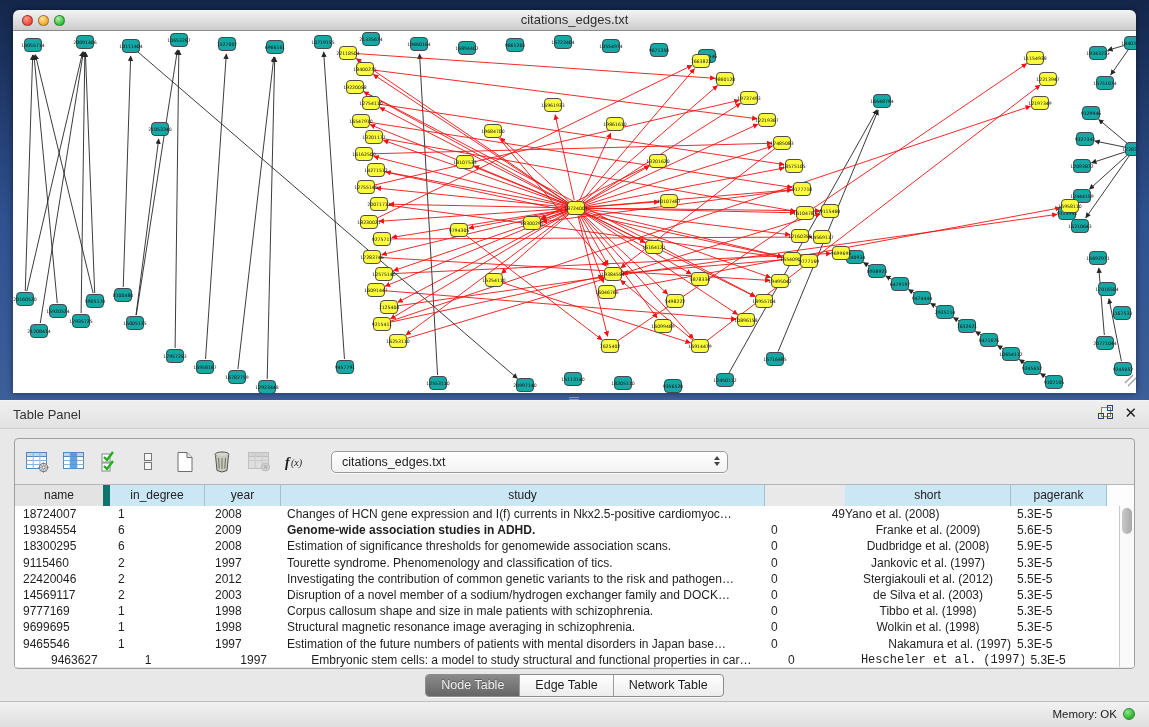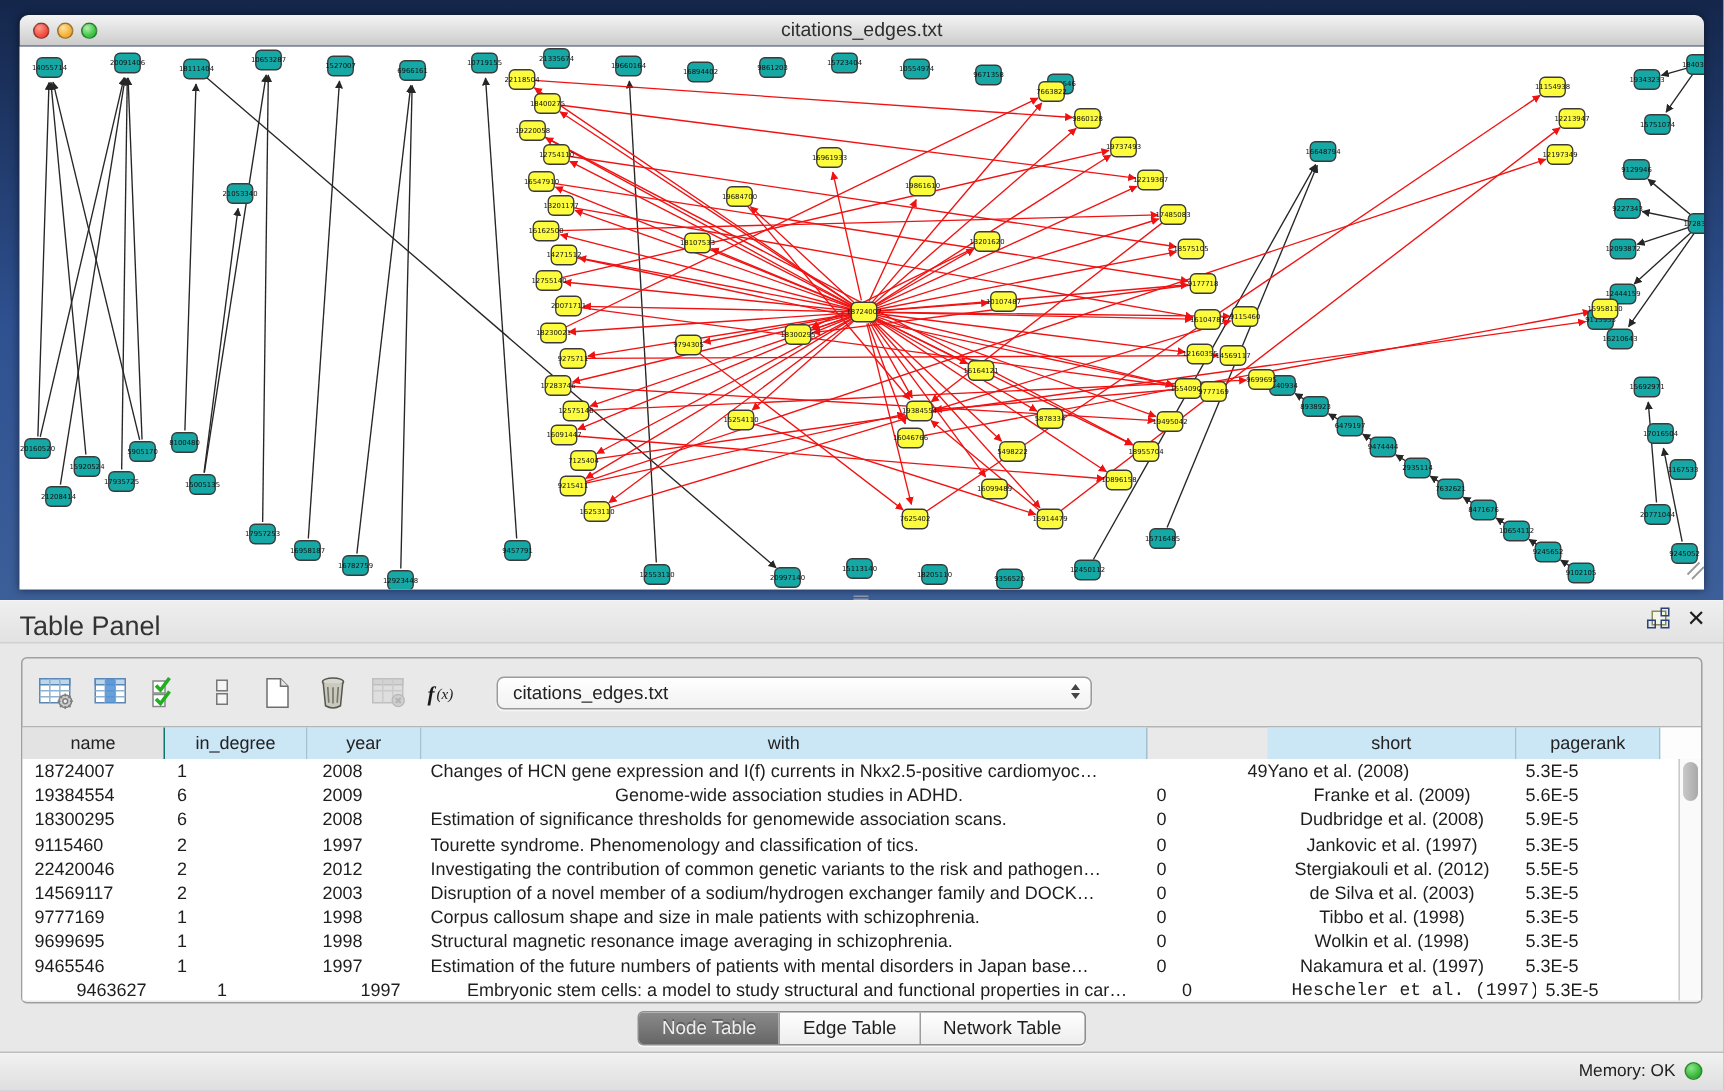--- a/index.html
+++ b/index.html
@@ -22,21 +22,21 @@
   .wtitle{text-align:center;font-size:13px;line-height:20px;color:#2e2e2e;}
   .canvas{height:362px;background:#ffffff;position:relative;overflow:hidden;}
   .canvas svg{display:block}
   .node-label{font-family:"DejaVu Sans",sans-serif;font-size:4.6px;fill:#101010;text-anchor:middle;}
   
   .grip{position:absolute;left:569px;top:396px;width:10px;height:6px;opacity:.85;}
   .grip i{display:block;height:1px;margin:1px 0;background:#9aa2ad;}
   
   .tpanel{position:absolute;left:0;top:400px;width:1149px;height:327px;background:#e8e8e8;border-top:1px solid #f5f5f5;}
   .phead{height:27px;position:relative;border-bottom:1px solid #d0d0d0;background:linear-gradient(#efefef,#e2e2e2);}
-  .phead .ptitle{position:absolute;left:13px;top:6px;font-size:18px;color:#333;}
+  .phead .ptitle{position:absolute;left:13px;top:6px;font-size:13px;color:#333;}
   .phead .pbtns{position:absolute;right:12px;top:5px;display:flex;gap:12px;align-items:center;}
   .floatbtn{width:14px;height:14px;position:relative;cursor:pointer;}
   .floatbtn .sq1{position:absolute;left:3px;top:1px;width:8px;height:8px;border:1px solid #8a8a5a;background:#f4f4e8;}
   .floatbtn .sq2{position:absolute;left:0px;top:7px;width:4px;height:4px;border:1px solid #27427c;}
   .floatbtn .sq3{position:absolute;left:9px;top:7px;width:4px;height:4px;border:1px solid #27427c;}
   .floatbtn .sq4{position:absolute;left:9px;top:-1px;width:4px;height:4px;border:1px solid #27427c;}
   .closebtn{font-size:15px;font-weight:bold;color:#1c1c1c;line-height:14px;cursor:pointer;}
   .inner{position:absolute;left:14px;top:37px;width:1121px;height:231px;background:#e9e9e9;
     border:1px solid #9f9f9f;border-radius:4px;box-sizing:border-box;}
   .toolbar{height:45px;display:flex;align-items:center;gap:9px;padding-left:8px;}
@@ -46,21 +46,21 @@
     border:1px solid #9b9b9b;border-radius:5px;box-sizing:border-box;position:relative;
     font-size:12.5px;color:#222;line-height:20px;padding-left:10px;cursor:pointer;box-shadow:0 1px 1px rgba(255,255,255,.8);}
   .dropdown .steppers{position:absolute;right:7px;top:3px;}
   .dropdown .steppers b{display:block;width:0;height:0;border-left:3.5px solid transparent;border-right:3.5px solid transparent;margin:1.5px 0;}
   .dropdown .steppers b.up{border-bottom:4px solid #444;}
   .dropdown .steppers b.down{border-top:4px solid #444;}
   
   .thead{display:flex;height:21px;border-top:1px solid #b5b5b5;border-bottom:1px solid #9fb6c2;}
   .th{box-sizing:border-box;font-size:12px;color:#222;text-align:center;line-height:20px;
     background:#cbe6f5;border-right:1px solid #a3c2d1;overflow:hidden;white-space:nowrap;cursor:pointer;}
-  .th.gray{background:#e3e3e3;border-right:1px solid #0f766e;}
+  .th.gray{background:#e3e3e3;border-right:7px solid #0f766e;}
   .th.filler{background:#fdfdfd;border-right:none;cursor:default;}
   .sortmark{font-size:10px;margin-right:3px;}
   .tbody{position:absolute;left:0;right:15px;top:67px;bottom:1px;background:#fff;overflow:hidden;}
   .tr{display:flex;height:16.2px;cursor:default;}
   .td{box-sizing:border-box;font-size:12px;color:#1e1e1e;white-space:nowrap;overflow:hidden;line-height:16.2px;}
   .scrollcol{position:absolute;right:0;top:67px;bottom:1px;width:15px;background:#fafafa;border-left:1px solid #c9c9c9;box-sizing:border-box;}
   .thumb{position:absolute;left:2px;top:2px;width:10px;height:26px;border-radius:5px;
     background:linear-gradient(90deg,#c9c9c9,#a8a8a8);cursor:pointer;}
   
   .tabsrow{position:absolute;left:0;width:100%;top:273px;display:flex;justify-content:center;}
@@ -557,41 +557,41 @@
             <b class="up"></b>
             <b class="down"></b>
           </span>
     </div>
       </div>
 
     <div class="thead" id="thead">
         <div class="th gray" style="width: 95px;">name</div>
         <div class="th" style="width: 95px;">in_degree</div>
         <div class="th" style="width: 76px;">year</div>
-        <div class="th" style="width: 484px;">with</div>
+        <div class="th" style="width: 484px;">study</div>
         <div class="th" style="width: 80px; margin-top: 32px;"><span class="sortmark">△</span>out_de…</div>
         <div class="th" style="width: 166px;">short</div>
         <div class="th" style="width: 96px;">pagerank</div>
         <div class="th filler" style="flex: 1 1 0%;"></div>
       </div>
     <div class="tbody" id="tbody">
         <div class="tr">
           <div class="td" style="width: 95px; padding-left: 8px; text-align: left;">18724007</div>
           <div class="td" style="width: 95px; padding-left: 8px; text-align: left;">1</div>
           <div class="td" style="width: 76px; padding-left: 10px; text-align: left;">2008</div>
           <div class="td" style="width: 484px; padding-left: 6px; text-align: left;">Changes of HCN gene expression and I(f) currents in Nkx2.5-positive cardiomyoc…</div>
           <div class="td" style="width: 80px; padding-left: 6px; text-align: right;">49</div>
           <div class="td" style="width: 166px; padding-left: 0px; text-align: left;">Yano et al. (2008)</div>
           <div class="td" style="width: 96px; padding-left: 6px; text-align: left;">5.3E-5</div>
         </div>
         <div class="tr">
           <div class="td" style="width: 95px; padding-left: 8px; text-align: left;">19384554</div>
           <div class="td" style="width: 95px; padding-left: 8px; text-align: left;">6</div>
           <div class="td" style="width: 76px; padding-left: 10px; text-align: left;">2009</div>
-          <div class="td" style="width: 484px; padding-left: 6px; text-align: center;">Genome-wide association studies in ADHD.</div>
+          <div class="td" style="width: 484px; padding-left: 6px; text-align: left; font-weight: bold;">Genome-wide association studies in ADHD.</div>
           <div class="td" style="width: 80px; padding-left: 6px; text-align: left;">0</div>
           <div class="td" style="width: 166px; padding-left: 0px; text-align: center;">Franke et al. (2009)</div>
           <div class="td" style="width: 96px; padding-left: 6px; text-align: left;">5.6E-5</div>
         </div>
         <div class="tr">
           <div class="td" style="width: 95px; padding-left: 8px; text-align: left;">18300295</div>
           <div class="td" style="width: 95px; padding-left: 8px; text-align: left;">6</div>
           <div class="td" style="width: 76px; padding-left: 10px; text-align: left;">2008</div>
           <div class="td" style="width: 484px; padding-left: 6px; text-align: left;">Estimation of significance thresholds for genomewide association scans.</div>
           <div class="td" style="width: 80px; padding-left: 6px; text-align: left;">0</div>
@@ -642,21 +642,21 @@
           <div class="td" style="width: 80px; padding-left: 6px; text-align: left;">0</div>
           <div class="td" style="width: 166px; padding-left: 0px; text-align: center;">Wolkin et al. (1998)</div>
           <div class="td" style="width: 96px; padding-left: 6px; text-align: left;">5.3E-5</div>
         </div>
         <div class="tr">
           <div class="td" style="width: 95px; padding-left: 8px; text-align: left;">9465546</div>
           <div class="td" style="width: 95px; padding-left: 8px; text-align: left;">1</div>
           <div class="td" style="width: 76px; padding-left: 10px; text-align: left;">1997</div>
           <div class="td" style="width: 484px; padding-left: 6px; text-align: left;">Estimation of the future numbers of patients with mental disorders in Japan base…</div>
           <div class="td" style="width: 80px; padding-left: 6px; text-align: left;">0</div>
-          <div class="td" style="width: 166px; padding-left: 0px; text-align: center;">Nakamura et al. (1997)</div>
+          <div class="td" style="width: 166px; padding-left: 0px; text-align: right;">Nakamura et al. (1997)</div>
           <div class="td" style="width: 96px; padding-left: 6px; text-align: left;">5.3E-5</div>
         </div>
         <div class="tr">
           <div class="td" style="width: 95px; padding-left: 8px; text-align: left; margin-left: 28px;">9463627</div>
           <div class="td" style="width: 95px; padding-left: 8px; text-align: left;">1</div>
           <div class="td" style="width: 76px; padding-left: 10px; text-align: left;">1997</div>
           <div class="td" style="width: 484px; padding-left: 6px; text-align: left;">Embryonic stem cells: a model to study structural and functional properties in car…</div>
           <div class="td" style="width: 80px; padding-left: 6px; text-align: left;">0</div>
           <div class="td" style="width: 166px; padding-left: 0px; text-align: center; font-family: Liberation Mono, monospace;">Hescheler et al. (1997)</div>
           <div class="td" style="width: 96px; padding-left: 6px; text-align: left;">5.3E-5</div>

